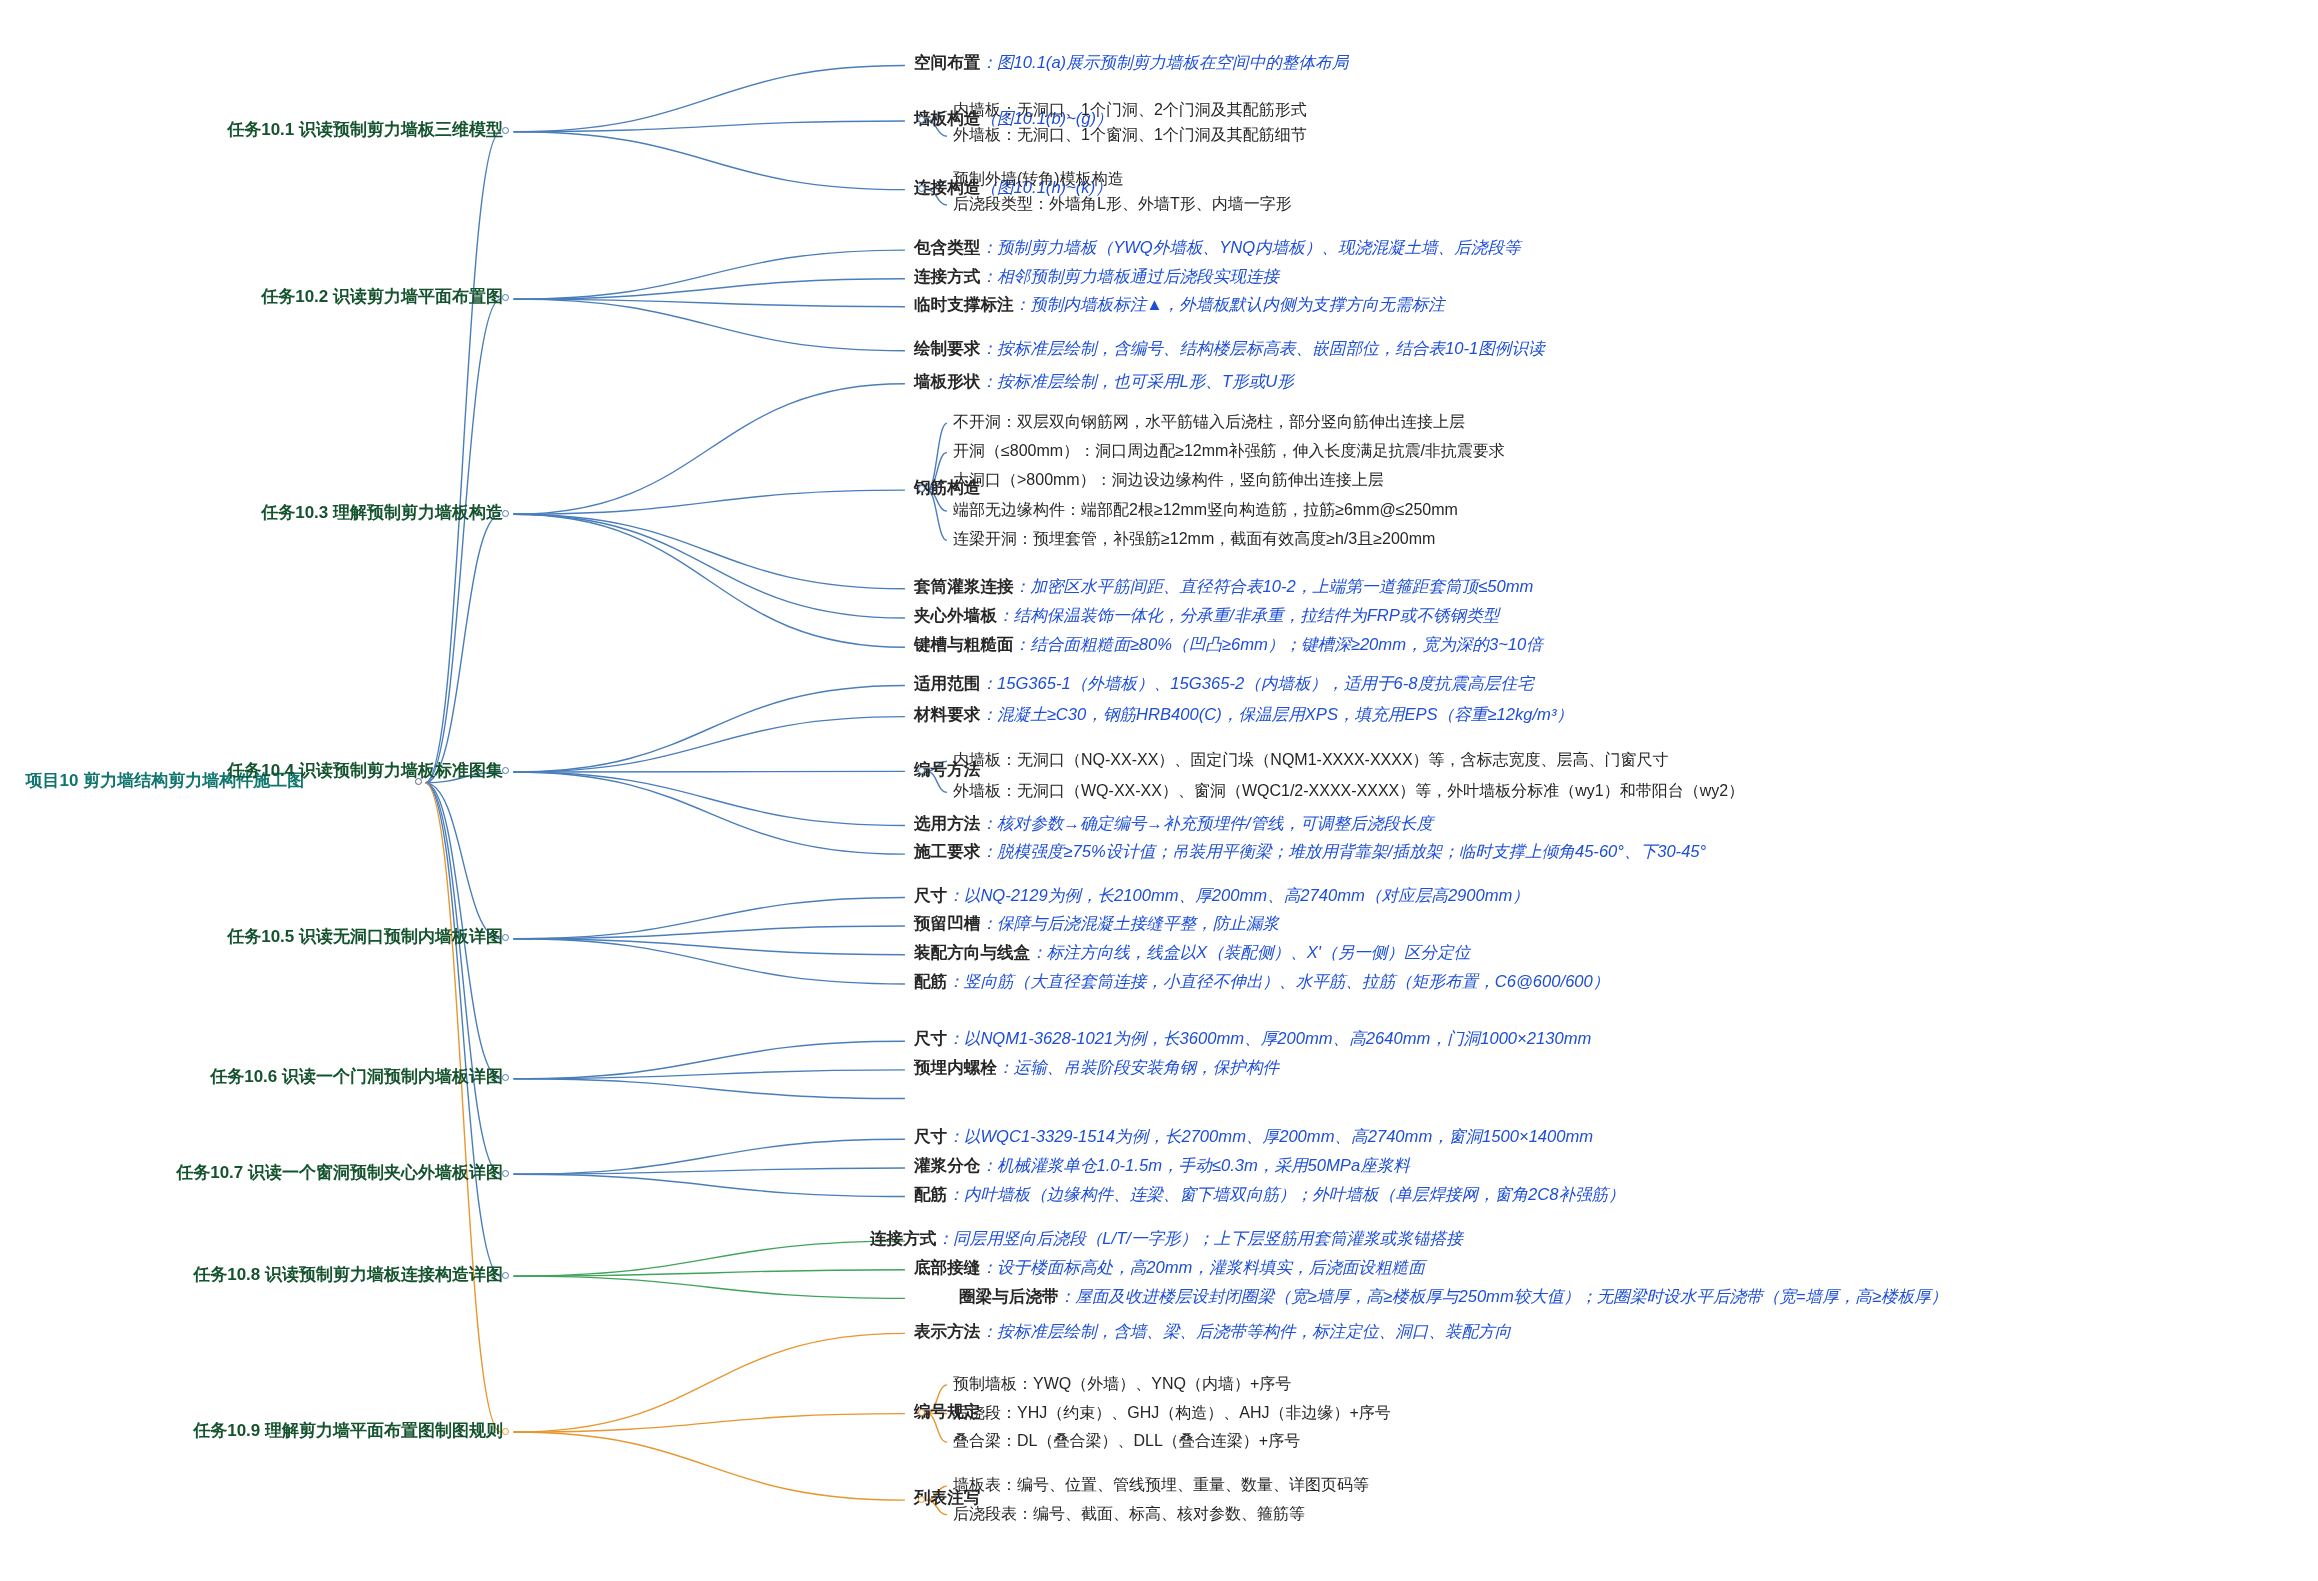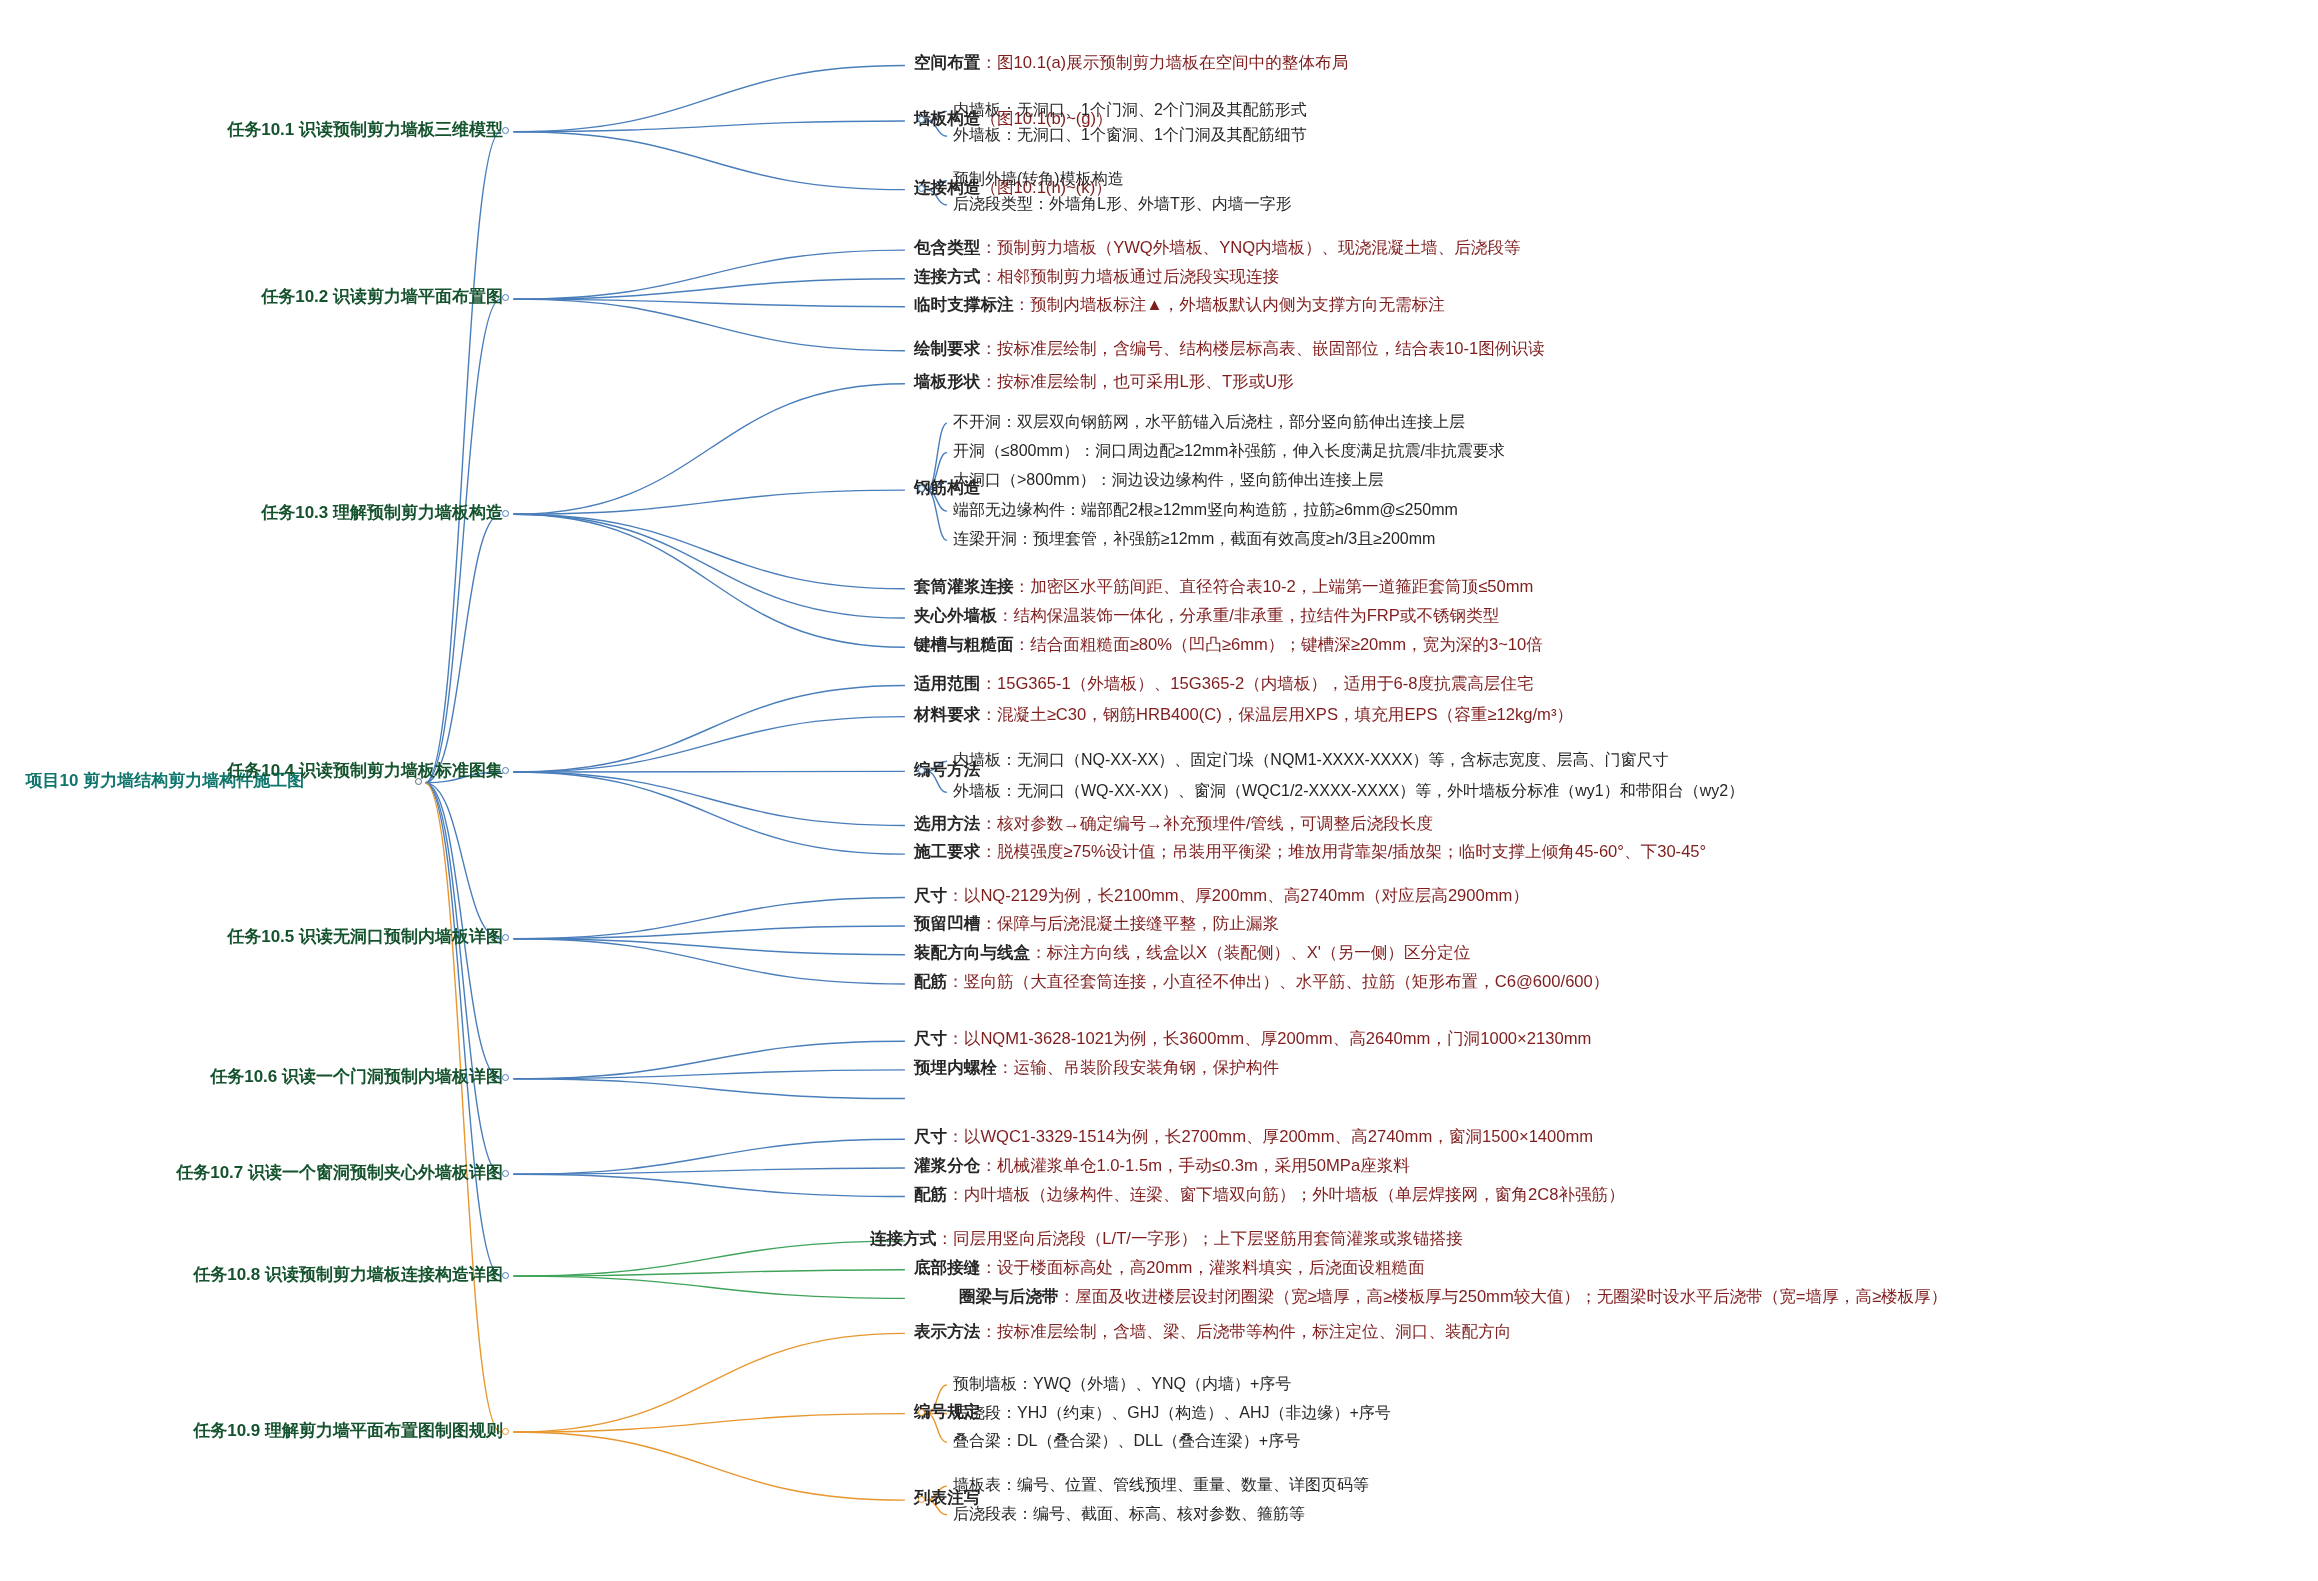--- a/index.html
+++ b/index.html
@@ -8,21 +8,21 @@
   svg#wires{position:absolute;left:0;top:0;width:2319px;height:1581px;pointer-events:none;}
   .node{position:absolute;white-space:nowrap;font-size:16.6px;line-height:1.25;}
   .node .lbl{font-weight:bold;}
   .node .txt{font-weight:normal;}
   
   .root-node{font-size:17px;font-weight:bold;color:#0f766e;}
   
   .lvl1{font-size:17px;font-weight:bold;color:#14532d;}
   
   .lvl2 .lbl{color:#262626;font-weight:bold;}
-  .lvl2 .txt{color:#7f1d1d;}
+  .lvl2 .txt{color:#1d4ed8;font-style:italic;}
   
   .lvl3{font-size:16px;color:#262626;}
   .dot{position:absolute;width:7px;height:7px;border-radius:50%;border:1.6px solid #4a7ebb;background:#fff;box-sizing:border-box;}
   .dot.orange{border-color:#e8962e;}
   .dot.dark{border-color:#5a6472;}
 </style>
 </head>
 <body>
 
 <div id="root">

